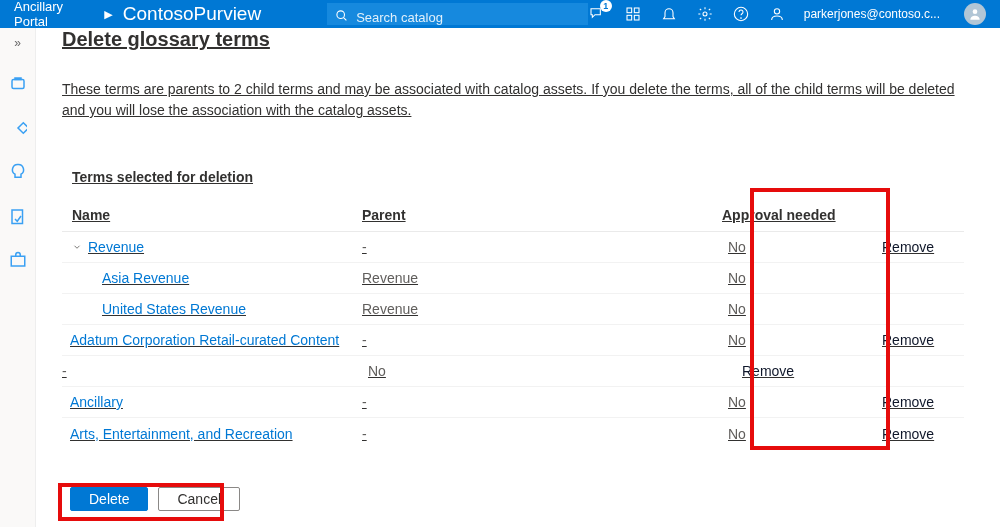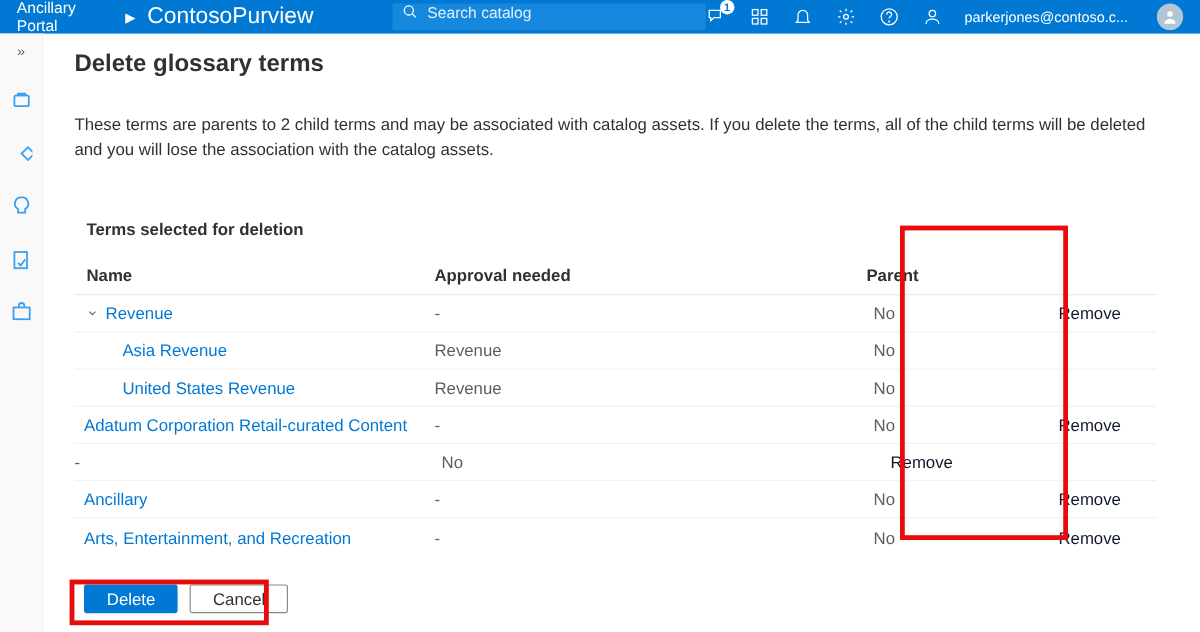--- a/index.html
+++ b/index.html
@@ -20,21 +20,21 @@
       color: #fff;
       padding: 0 8px;
     }
     .topbar .brand { font-weight: 500; font-size: 13px; padding: 0 6px; }
     .topbar .sep { margin: 0 4px; font-size: 11px; }
     .topbar .crumb { font-size: 19px; padding: 0 6px; }
     .search-wrap {
       margin-left: 60px;
       background: #1689de;
       display: flex;
-      align-items: flex-start;
+      align-items: flex-end;
       width: 280px;
       height: 22px;
       padding: 0 8px;
     }
     .search-wrap svg { width: 13px; height: 13px; stroke: #fff; stroke-width: 2; fill: none; }
     .search-wrap input {
       background: transparent; border: none; color: #fff;
       font-size: 13px; margin-left: 8px; outline: none; width: 100%;
     }
     .search-wrap input::placeholder { color: #e0f0fb; }
@@ -57,22 +57,23 @@
     .leftnav {
       width: 36px; background: #faf9f8; border-right: 1px solid #eee;
       display: flex; flex-direction: column; align-items: center;
       padding-top: 8px; gap: 24px;
     }
     .nav-toggle { font-size: 12px; color: #666; cursor: pointer; }
     .nav-item { width: 20px; height: 20px; cursor: pointer; display:flex; align-items:center; justify-content:center; }
     .nav-item svg { width: 18px; height: 18px; }
 
     .content {
-      flex: 1; padding: 14px 36px 20px 26px; position: relative;
+      flex: 1; padding: 0 36px 20px 26px; position: relative;
       overflow: hidden;
+      text-decoration: underline;
     }
     .page-title { font-size: 20px; font-weight: 600; margin-bottom: 28px; color:#323130; }
     .page-desc { font-size: 14px; color: #323130; line-height: 1.5; margin-bottom: 48px; }
     .section-heading { font-size: 14px; font-weight: 600; margin-bottom: 16px; padding-left:10px; }
 
     .table { width: 100%; }
     .thead, .trow {
       display: grid;
       grid-template-columns: 300px 360px 140px 1fr;
       align-items: center;
@@ -220,22 +221,22 @@
   </div>
 
   <div class="content">
     <div class="page-title">Delete glossary terms</div>
     <div class="page-desc">These terms are parents to 2 child terms and may be associated with catalog assets. If you delete the terms, all of the child terms will be deleted and you will lose the association with the catalog assets.</div>
     <div class="section-heading">Terms selected for deletion</div>
 
     <div class="table">
       <div class="thead">
         <div class="th-name">Name</div>
+        <div>Parent</div>
         <div>Approval needed</div>
-        <div>Parent</div>
         <div></div>
       </div>
       <div id="tbody">
           <div class="trow">
             <div class="td-name lvl0">
               <span class="chevron">
                 <svg width="10" height="10" viewBox="0 0 24 24">
                   <path d="M6 9l6 6 6-6" fill="none" stroke="#605e5c" stroke-width="2"></path>
                 </svg>
               </span>

